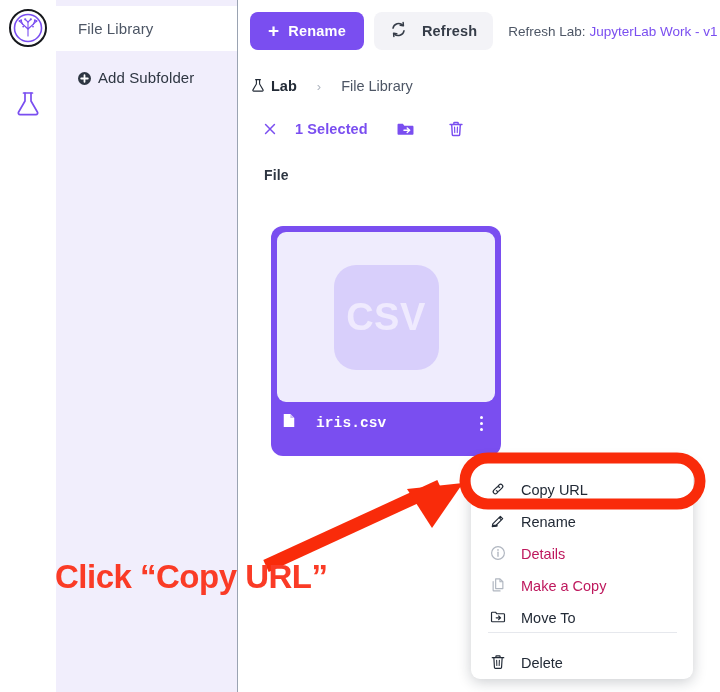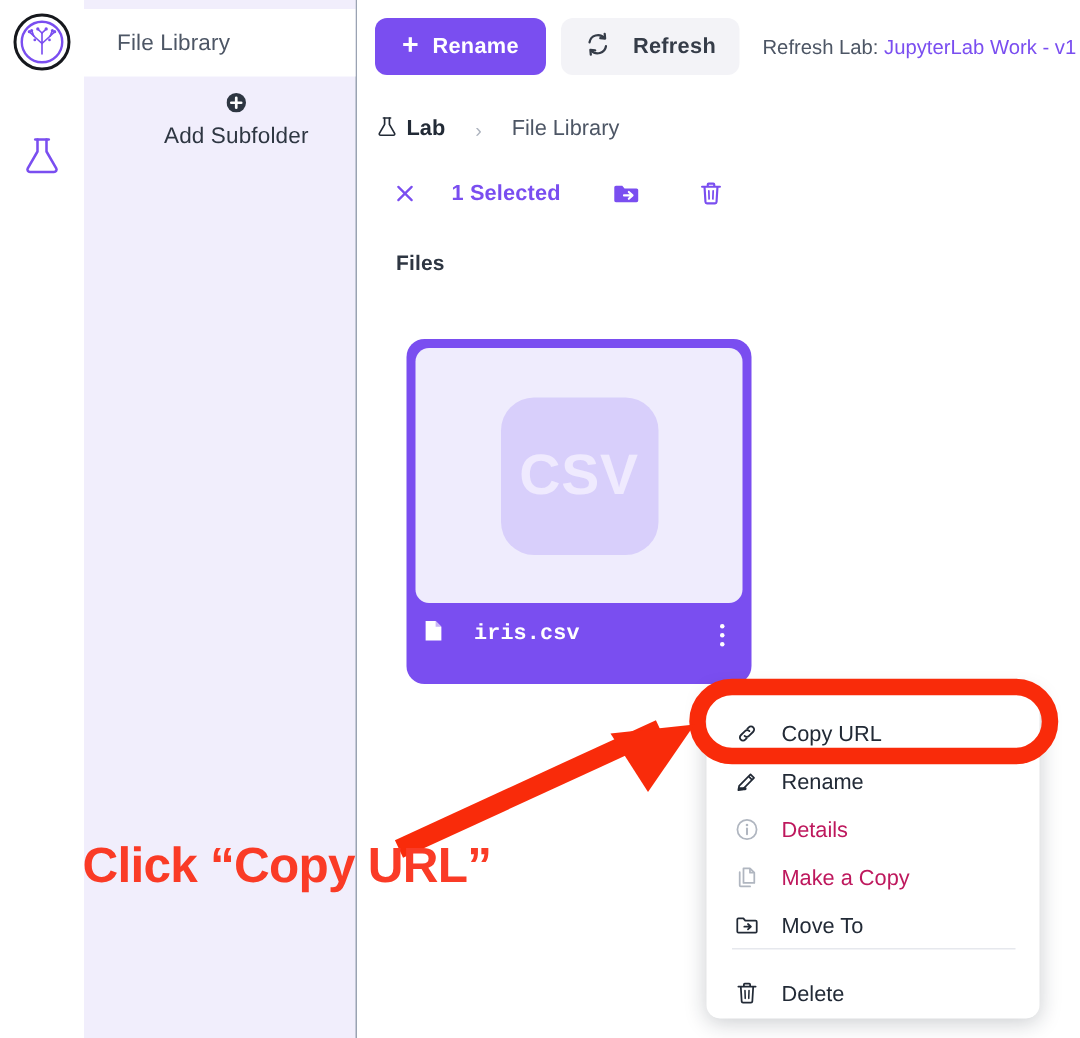--- a/index.html
+++ b/index.html
@@ -72,21 +72,20 @@
   }
   .sidebar-add {
     position: absolute;
     left: 0; top: 62px;
     width: 181px; height: 30px;
     display: flex;
     align-items: center;
     padding-left: 22px;
     box-sizing: border-box;
     gap: 7px;
-    flex-direction: column;
   }
   .sidebar-add .lbl {
     font-size: 15px;
     color: #2e3642;
     letter-spacing: .1px;
   }
   .plus-circ {
     width: 13px; height: 13px;
     display: inline-block;
     flex: none;
@@ -184,21 +183,21 @@
   .bc-cur {
     font-size: 14.5px;
     color: #4d5665;
   }
 
   .selbar {
     position: absolute;
     left: 20px; top: 116px;
     display: flex;
     align-items: center;
-    gap: 10px;
+    gap: 4px;
     height: 26px;
   }
   .selbar .x-btn {
     width: 22px; height: 22px;
     display: inline-flex; align-items: center; justify-content: center;
     cursor: pointer;
   }
   .selbar .sel-count {
     font-size: 14.5px;
     font-weight: bold;
@@ -455,21 +454,21 @@
       <span class="act">
         <svg viewBox="0 0 20 20" width="18" height="18">
           <path d="M3.4 5 L16.6 5" stroke="#7a4ef0" stroke-width="1.6" stroke-linecap="round"></path>
           <path d="M7.6 5 L7.6 3.4 C7.6 3 7.9 2.7 8.3 2.7 L11.7 2.7 C12.1 2.7 12.4 3 12.4 3.4 L12.4 5" fill="none" stroke="#7a4ef0" stroke-width="1.6" stroke-linejoin="round"></path>
           <path d="M5.2 5 L5.9 16.3 C5.95 16.9 6.4 17.3 7 17.3 L13 17.3 C13.6 17.3 14.05 16.9 14.1 16.3 L14.8 5" fill="none" stroke="#7a4ef0" stroke-width="1.6" stroke-linejoin="round"></path>
           <path d="M8.4 8 L8.6 14 M11.6 8 L11.4 14" stroke="#7a4ef0" stroke-width="1.3" stroke-linecap="round"></path>
         </svg>
       </span>
     </div>
 
-    <div class="section-label">Files</div>
+    <div class="section-label">File</div>
   </div>
 
   <div class="file-card">
     <div class="file-thumb">
       <div class="csv-chip">CSV</div>
     </div>
     <div class="file-foot">
       <span>
         <svg viewBox="0 0 16 18" width="14" height="17">
           <path d="M2 1.6 L9.6 1.6 L14 6 L14 16.4 L2 16.4 Z" fill="#ffffff"></path>

